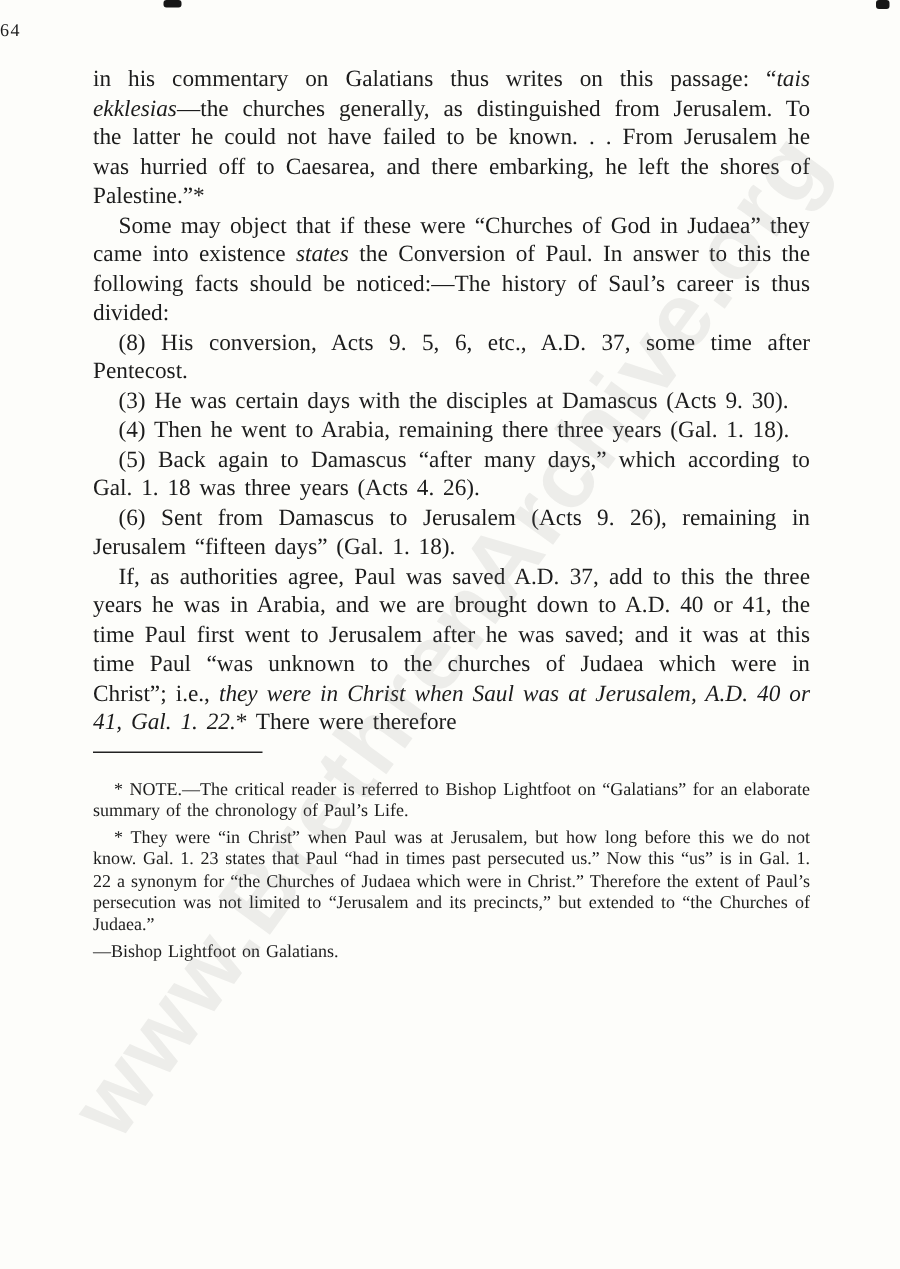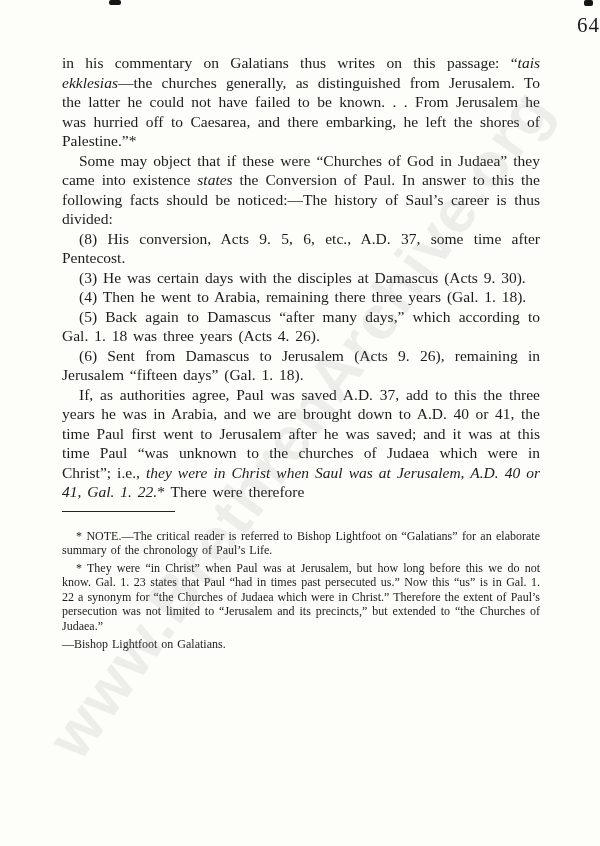--- a/index.html
+++ b/index.html
@@ -26,22 +26,22 @@
     font-weight: bold;
     font-size: 62px;
     letter-spacing: 2px;
     color: rgba(130, 130, 130, 0.13);
     white-space: nowrap;
     pointer-events: none;
     user-select: none;
   }
   .page-number {
     padding-top: 13px;
-    text-align: right;
-    font-size: 21px;
+    text-align: left;
+    font-size: 12px;
     letter-spacing: 1px;
   }
   .body-text {
     margin: 15px 60px 0 62px;
     font-size: 15.5px;
     line-height: 19.5px;
     word-spacing: 2px;
     text-align: justify;
   }
   .body-text p { text-indent: 17px; }

